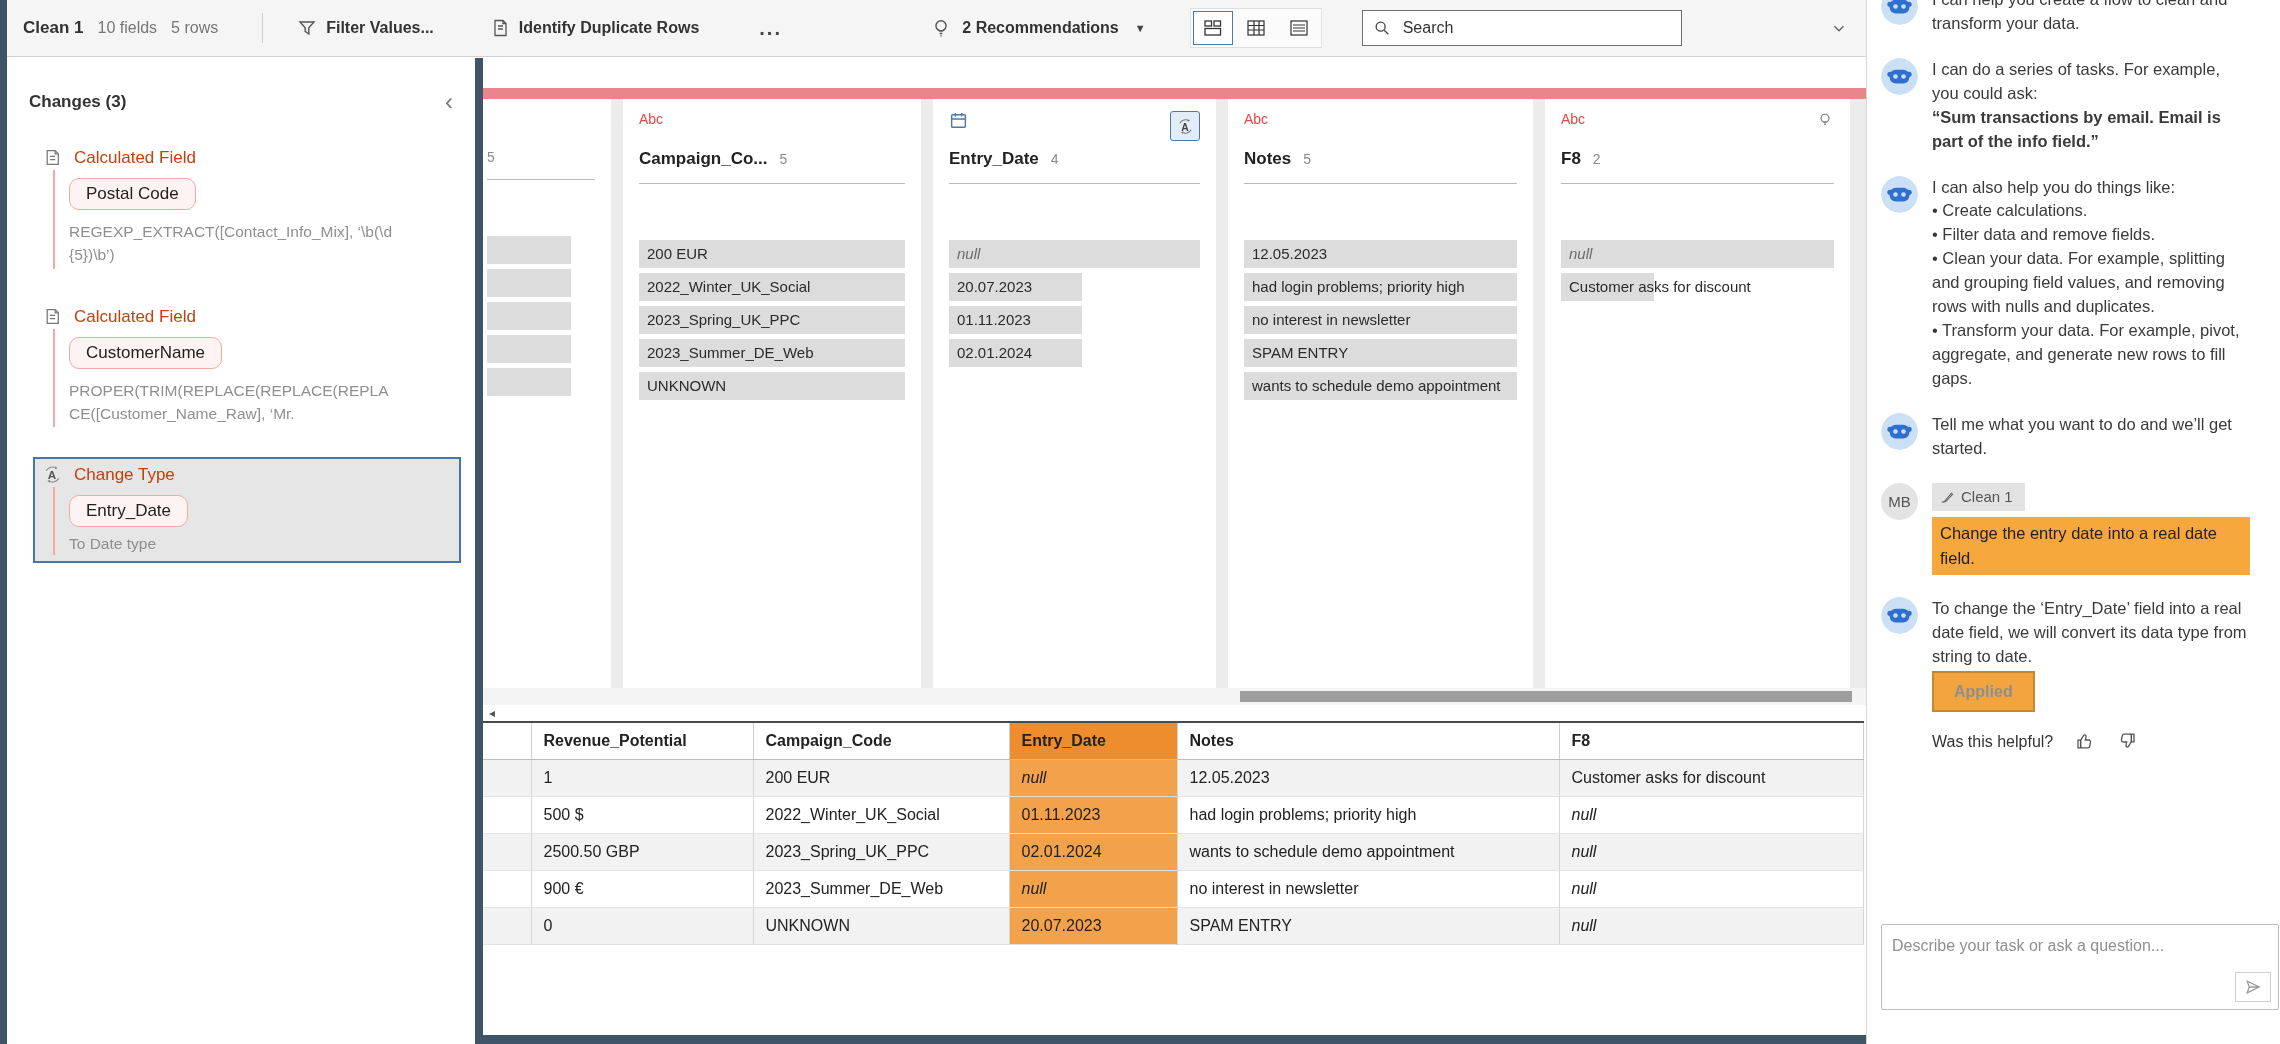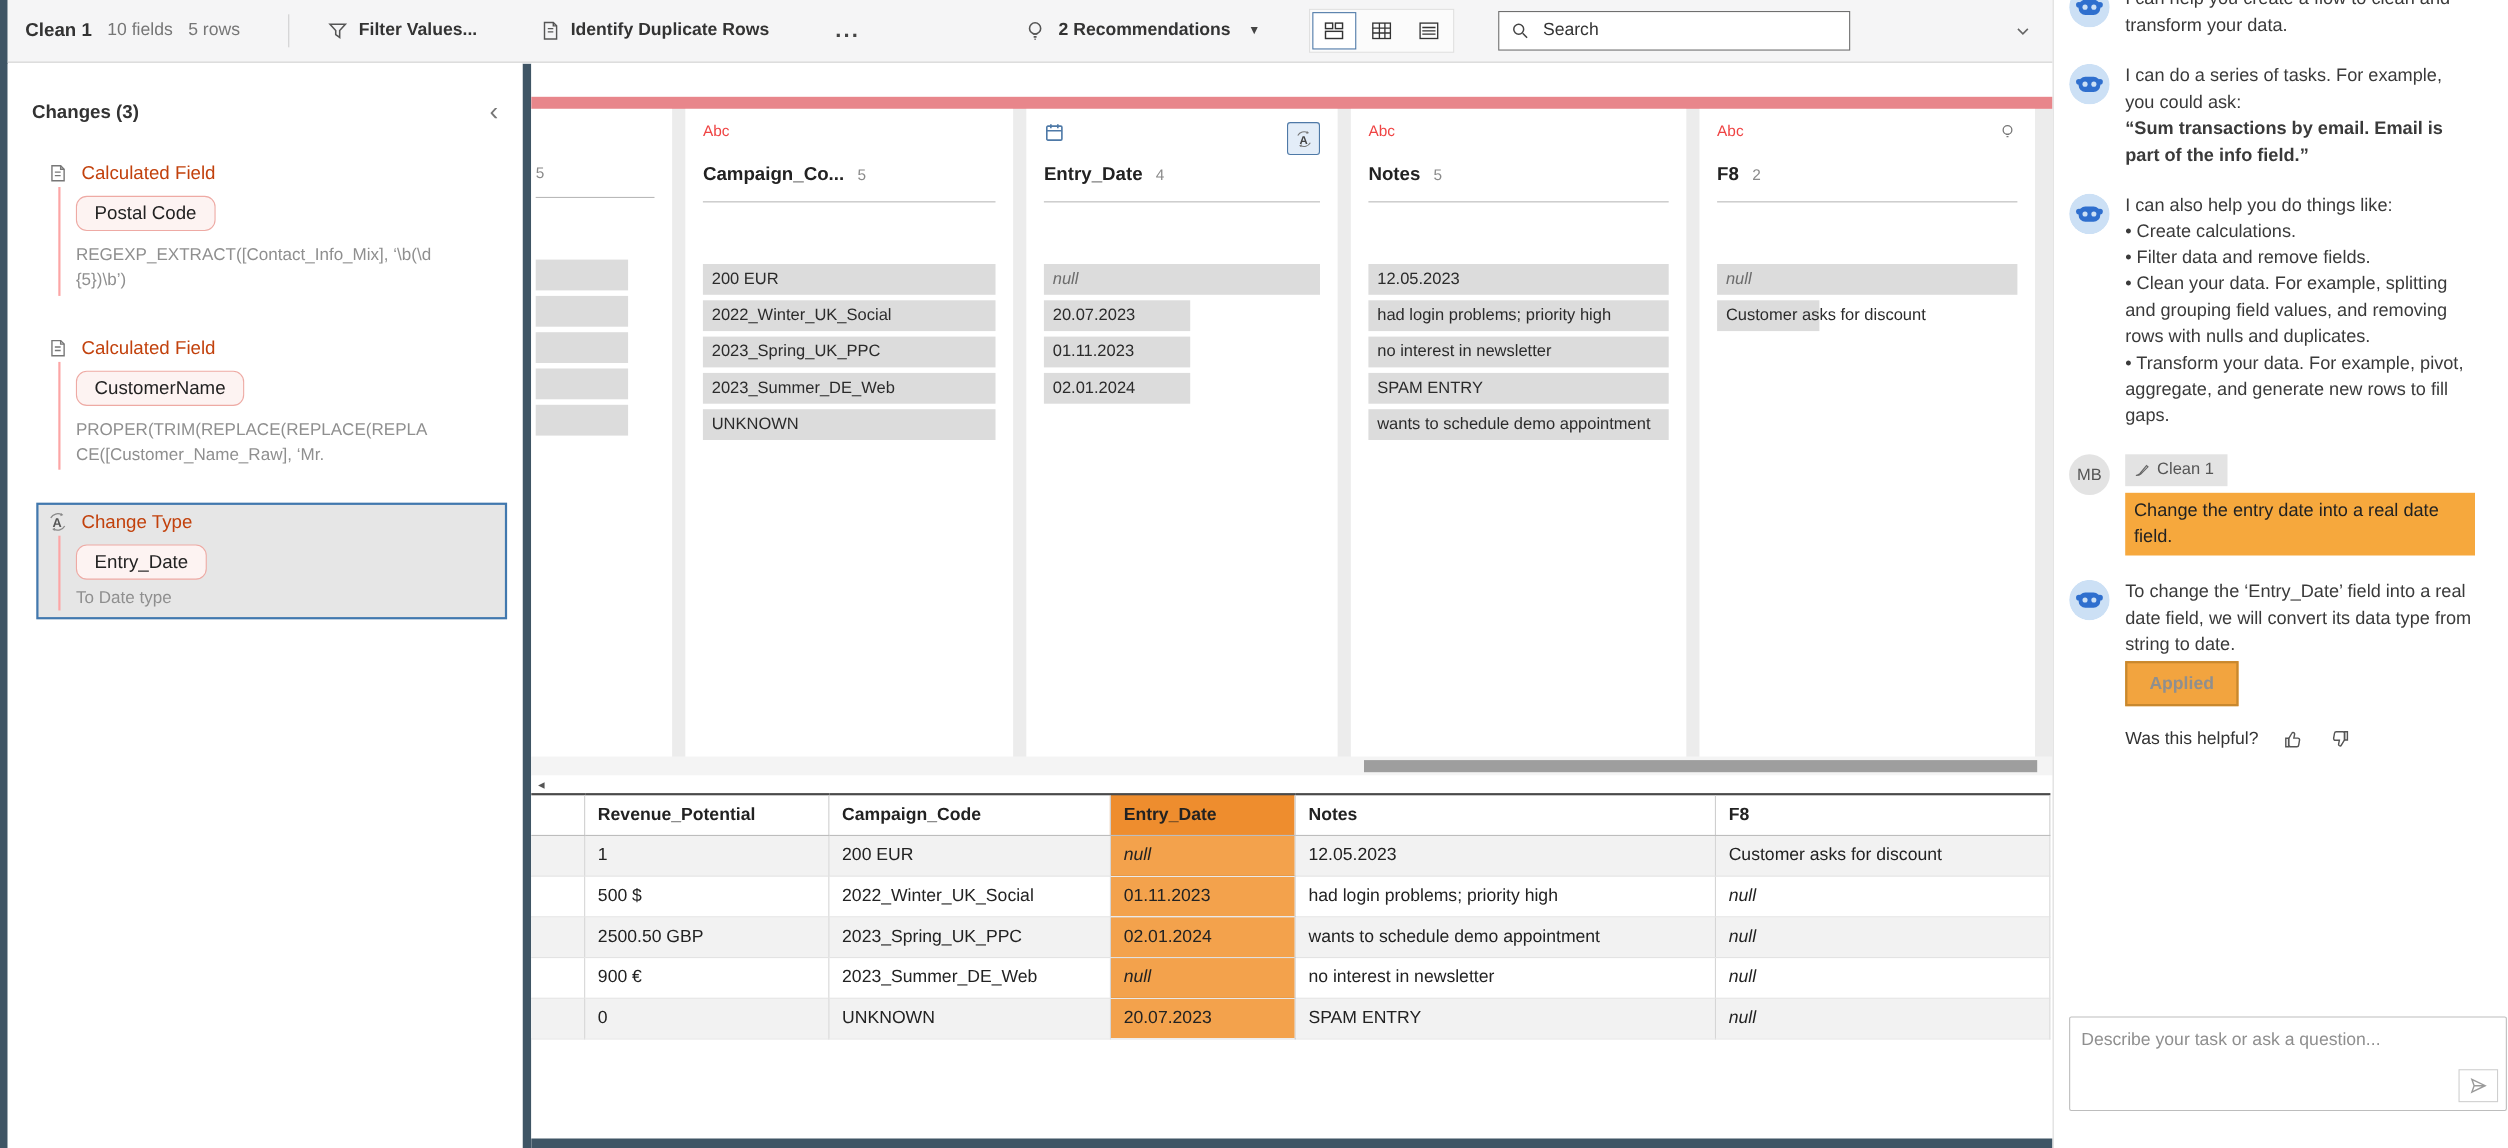--- a/index.html
+++ b/index.html
@@ -25,21 +25,21 @@
   .vt{width:38px;height:32px;display:flex;align-items:center;justify-content:center;border:1px solid transparent;background:transparent;}
   .vt.sel{border:1px solid #4e79a7;background:#fff;}
   .searchbox{display:flex;align-items:center;gap:10px;margin-left:40px;width:320px;height:36px;
              border:1px solid #6f6f6f;background:#fff;padding:0 10px;box-sizing:border-box;}
   .searchbox input{border:none;outline:none;font-size:16px;width:100%;background:transparent;color:#333;
                    font-family:"Liberation Sans",sans-serif;}
   .searchbox input::placeholder{color:#333;}
   .tb-chev{margin-left:auto;margin-right:18px;color:#555;}
 
   
-  .changes{position:absolute;left:7px;top:58px;width:468px;height:986px;background:#fff;box-sizing:border-box;}
+  .changes{position:absolute;left:7px;top:58px;width:468px;height:986px;background:#fff;box-sizing:border-box;border-radius:26px;}
   .ch-head{display:flex;align-items:center;justify-content:space-between;padding:34px 22px 6px 22px;}
   .ch-title{font-weight:bold;font-size:17px;}
   .ch-collapse{color:#777;font-size:24px;line-height:16px;}
   .ch-item{margin:22px 14px 0 26px;padding:6px 8px;border:2px solid transparent;}
   .ch-item.sel{background:#e6e6e6;border:2px solid #4178ae;}
   .ch-row{display:flex;align-items:flex-start;gap:12px;}
   .ch-kind{font-size:17px;color:#c2410c;}
   .ch-body{margin-left:10px;border-left:2px solid #fca5a5;padding:8px 0 2px 14px;margin-top:2px;}
   .pill{display:inline-block;background:#fdf3f2;border:1px solid #eeaaa4;border-radius:10px;
         padding:5px 16px;font-size:17px;color:#222;}
@@ -547,20 +547,33 @@
       <div>I can also help you do things like:</div>
       <div class="bullets">
           <div>• Create calculations.</div>
           <div>• Filter data and remove fields.</div>
           <div>• Clean your data. For example, splitting and grouping field values, and removing rows with nulls and duplicates.</div>
           <div>• Transform your data. For example, pivot, aggregate, and generate new rows to fill gaps.</div>
         </div>
     </div>
   </div>
 
+  <div class="msg">
+    <span class="avatar">
+      <svg width="37" height="37" viewBox="0 0 24 24">
+          <circle cx="12" cy="12" r="12" fill="#cce0f5"></circle>
+          <circle cx="5.8" cy="10.6" r="1.7" fill="#2f6fce"></circle>
+          <circle cx="18.2" cy="10.6" r="1.7" fill="#2f6fce"></circle>
+          <rect x="5.6" y="7.6" width="12.8" height="9" rx="4" fill="#2f6fce"></rect>
+          <circle cx="9.4" cy="12" r="1.5" fill="#cce0f5"></circle>
+          <circle cx="14.6" cy="12" r="1.5" fill="#cce0f5"></circle>
+        </svg>
+    </span>
+    <div class="mtext">Tell me what you want to do and we’ll get started.</div>
+  </div>
 
   <div class="msg">
     <span class="avatar user">MB</span>
     <div class="mtext">
       <span class="ctx-badge">
         <span>
           <svg width="14" height="14" viewBox="0 0 16 16">
               <path d="M2 14c2-.4 3-1 4-2l7-8.2L14.5 5 7 12.6C6 13.6 4.3 14 2 14z" fill="none" stroke="#666" stroke-width="1.2"></path>
             </svg>
         </span>

